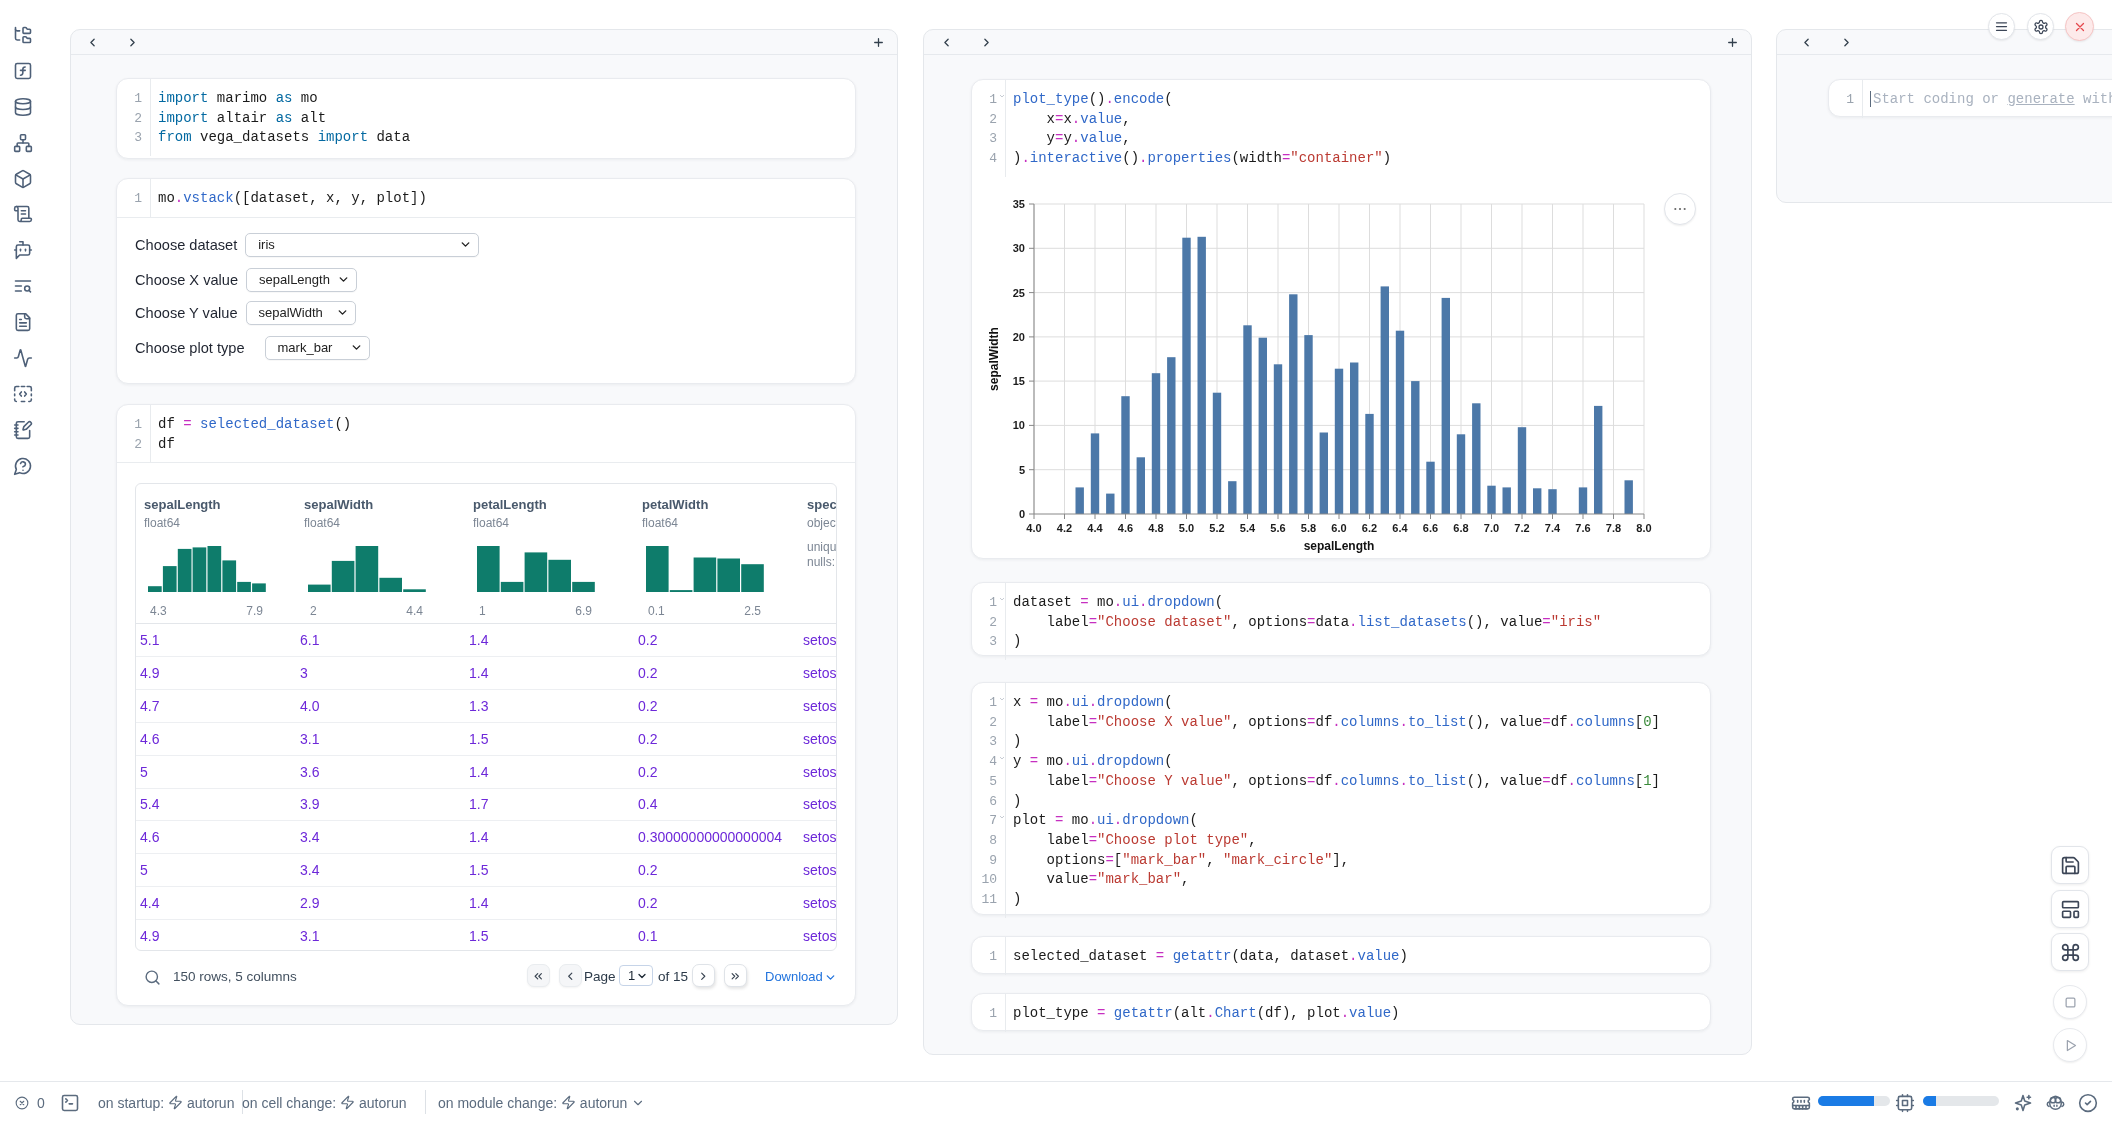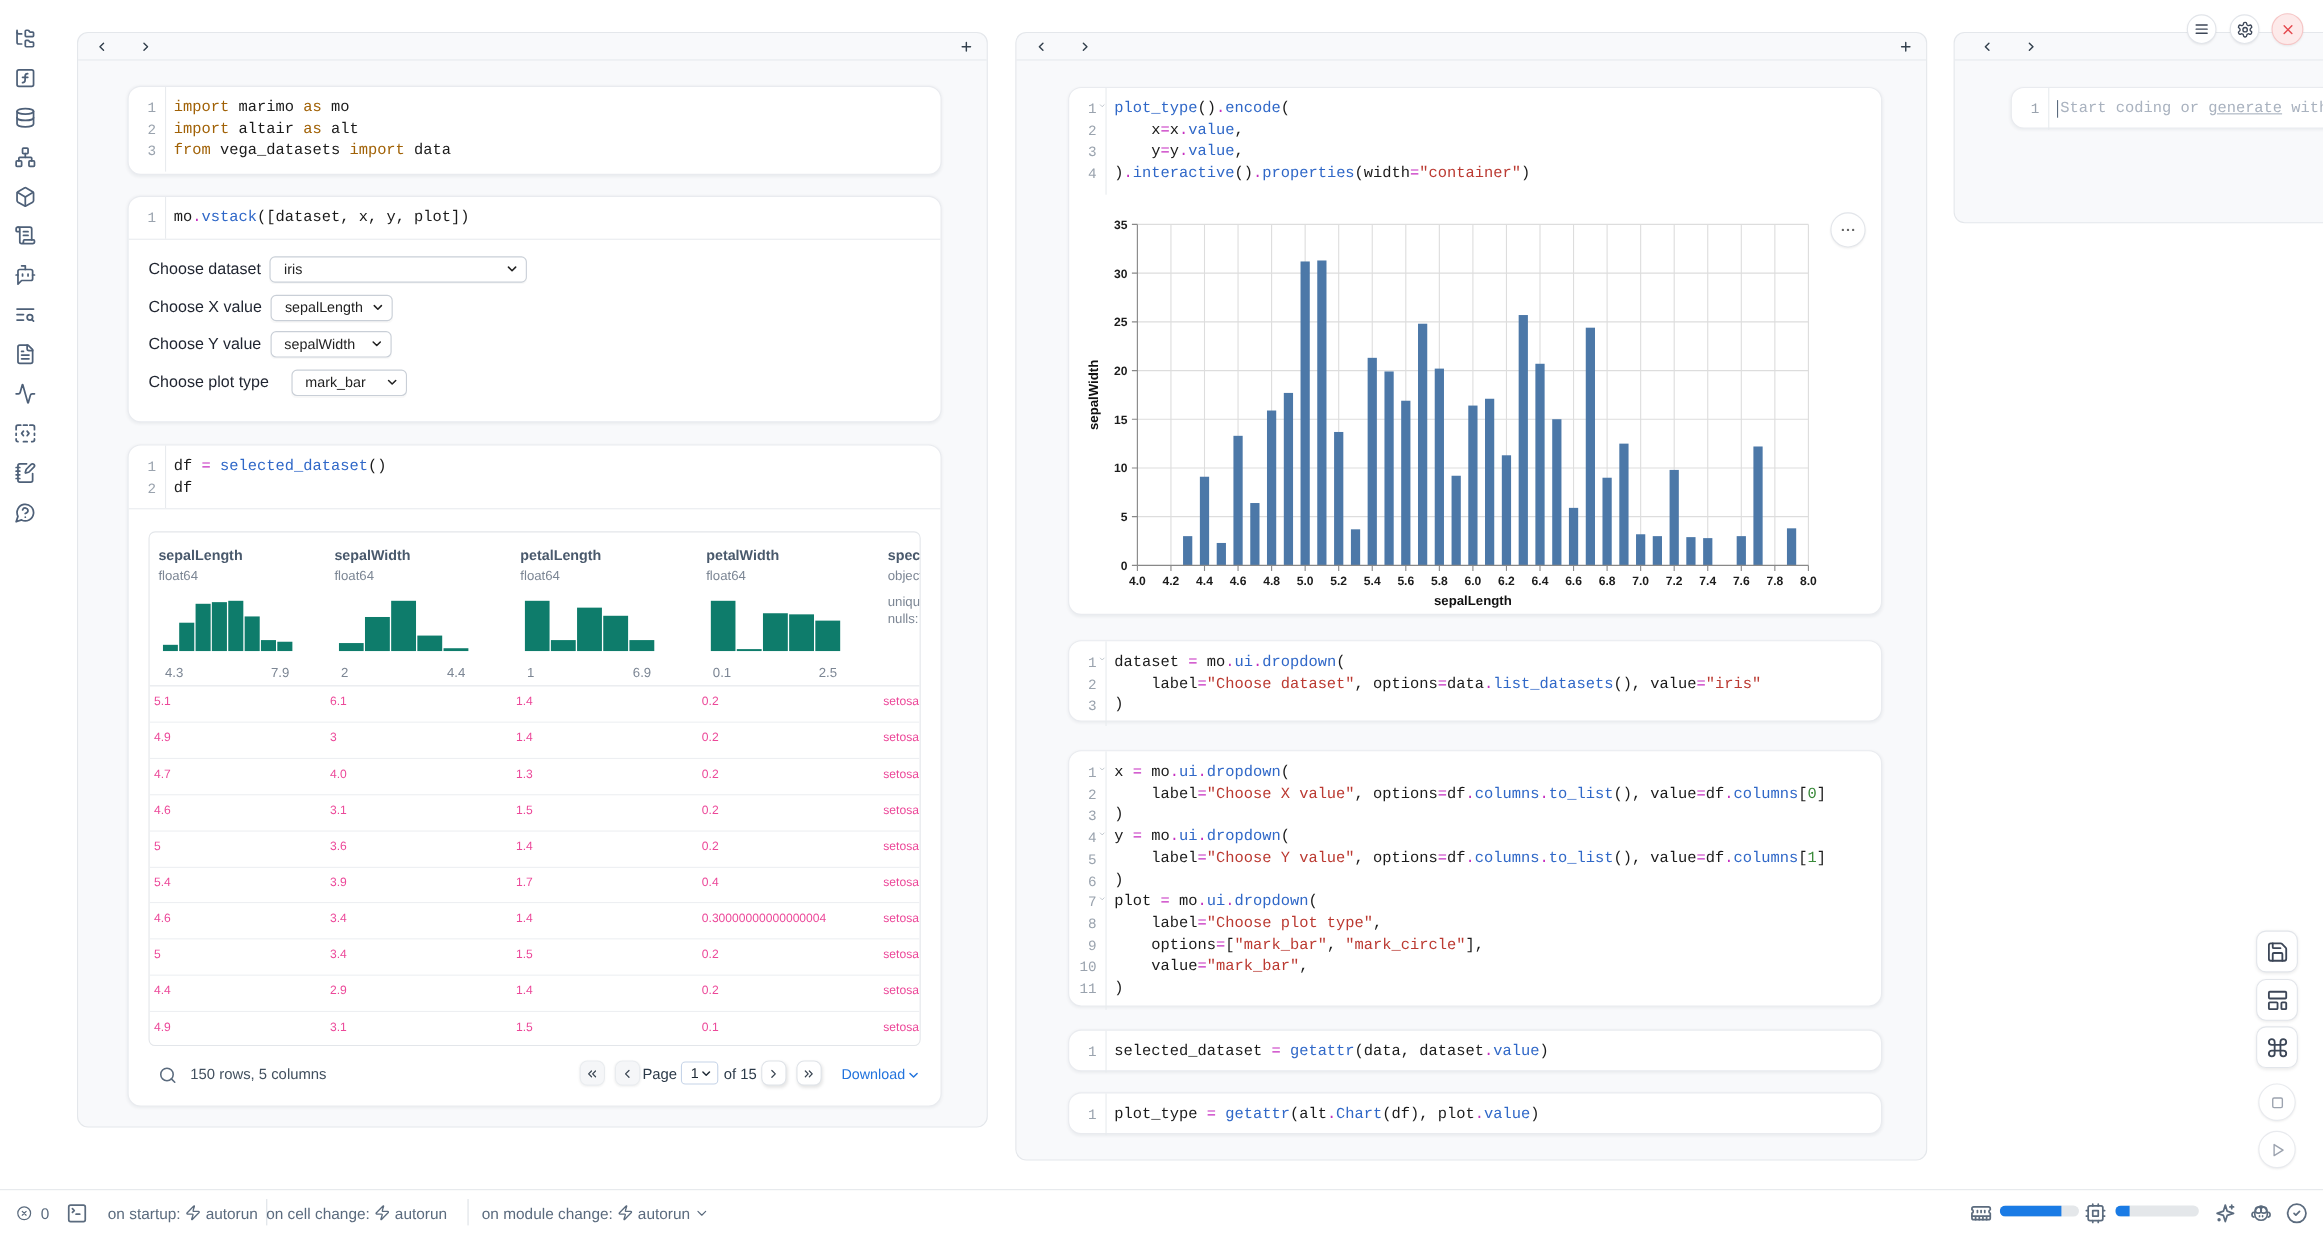--- a/index.html
+++ b/index.html
@@ -6,36 +6,36 @@
 .panel{position:absolute;background:#f8f9fb;border:1px solid #e4e7eb;border-radius:10px;}
 .phead{position:absolute;left:0;top:0;right:0;height:25px;border-bottom:1px solid #e6e9ed;}
 .phead svg{position:absolute;top:6px;width:13px;height:13px;stroke:#33404d;stroke-width:2.4;fill:none;stroke-linecap:round;stroke-linejoin:round}
 .plus{position:absolute;top:5px;width:15px;height:15px;stroke:#555;stroke-width:1.8;fill:none;stroke-linecap:round}
 .cell{position:absolute;width:740px;background:#fff;border:1px solid #e9ebef;border-radius:12px;box-shadow:0 1px 3px rgba(20,30,50,.06);}
 .code{position:relative;padding:10px 0 8px 0;font-family:"Liberation Mono",monospace;font-size:14px;line-height:19.7px;color:#1b1b1b;}
 .code .ln{position:relative;white-space:pre;padding-left:41px;}
 .code .num{position:absolute;left:0;top:0;width:25px;text-align:right;color:#9aa3ae;font-size:13px;}
 .code .fold{position:absolute;left:26px;top:2px;width:8px;height:8px;stroke:#aab2bc;stroke-width:2;fill:none}
 .gutline{position:absolute;left:33px;top:0;bottom:0;width:1px;background:#e8ebee;}
-.k{color:#a16207}.o{color:#c62fc0}.f{color:#3068c8}.s{color:#bb3a32}.n{color:#3a8a3a}
+.k{color:#0369a1}.o{color:#c62fc0}.f{color:#3068c8}.s{color:#bb3a32}.n{color:#3a8a3a}
 .outdiv{border-top:1px solid #e9ecef;position:relative;}
 .drow{position:absolute;left:18px;display:flex;align-items:center;font-size:14.6px;color:#1f2430;}
 .sel{display:flex;align-items:center;justify-content:space-between;border:1px solid #c9cfd7;border-radius:5px;background:#fff;height:24px;font-size:13px;color:#222;padding:0 6px 0 12px;box-shadow:0 1px 1px rgba(0,0,0,.03);}
 .sel svg{width:13px;height:13px;flex-shrink:0;stroke:#222;stroke-width:2.6;fill:none;stroke-linecap:round;stroke-linejoin:round;margin-left:2px}
 .sideicon{position:absolute;left:13px;width:20px;height:20px;stroke:#4e6078;stroke-width:1.9;fill:none;stroke-linecap:round;stroke-linejoin:round}
 .circbtn{position:absolute;background:#fff;border:1px solid #e2e5ea;border-radius:50%;box-shadow:0 1px 2px rgba(0,0,0,.07);display:flex;align-items:center;justify-content:center;}
 .sqbtn{position:absolute;width:38px;height:38px;background:#fff;border:1px solid #e2e5ea;border-radius:9px;box-shadow:0 1px 3px rgba(0,0,0,.08);display:flex;align-items:center;justify-content:center;}
 .sqbtn svg{width:21px;height:21px;stroke:#3c4657;stroke-width:1.9;fill:none;stroke-linecap:round;stroke-linejoin:round}
 .bbar{position:absolute;left:0;right:0;bottom:0;height:41px;background:#fff;border-top:1px solid #e5e8ec;}
 .bbar .it{position:absolute;top:0;height:41px;display:flex;align-items:center;color:#5b6b7e;font-size:14px;}
 .bico{width:18px;height:18px;stroke:#5b6b7e;stroke-width:1.9;fill:none;stroke-linecap:round;stroke-linejoin:round}
 .tbl{position:absolute;left:18px;top:20px;width:702px;height:468px;border:1px solid #e3e6ea;border-radius:6px;overflow:hidden;background:#fff;}
 .th{position:absolute;font-weight:bold;font-size:13px;color:#49596c;}
 .tt{position:absolute;font-size:12px;color:#7c8694;}
-.tv{position:absolute;font-size:11px;color:#ec4899;}
+.tv{position:absolute;font-size:14px;color:#6d28d9;}
 .trow{position:absolute;left:0;right:0;height:33px;border-bottom:1px solid #edeff2;}
 .pgbtn{position:absolute;width:23px;height:23px;border-radius:7px;display:flex;align-items:center;justify-content:center;}
 .pgbtn svg{width:12.5px;height:12.5px;stroke-width:2.2;fill:none;stroke-linecap:round;stroke-linejoin:round}
 </style></head><body>
 <svg class="sideicon" style="top:25px" viewBox="0 0 24 24">
     <path d="M20 10a1 1 0 0 0 1-1V6a1 1 0 0 0-1-1h-2.5a1 1 0 0 1-.8-.4l-.9-1.2A1 1 0 0 0 15 3h-2a1 1 0 0 0-1 1v5a1 1 0 0 0 1 1Z"></path>
     <path d="M20 21a1 1 0 0 0 1-1v-3a1 1 0 0 0-1-1h-2.5a1 1 0 0 1-.8-.4l-.9-1.2a1 1 0 0 0-.8-.4h-2a1 1 0 0 0-1 1v5a1 1 0 0 0 1 1Z"></path>
     <path d="M3 5a2 2 0 0 0 2 2h3"></path>
     <path d="M3 3v13a2 2 0 0 0 2 2h3"></path>
   </svg>

